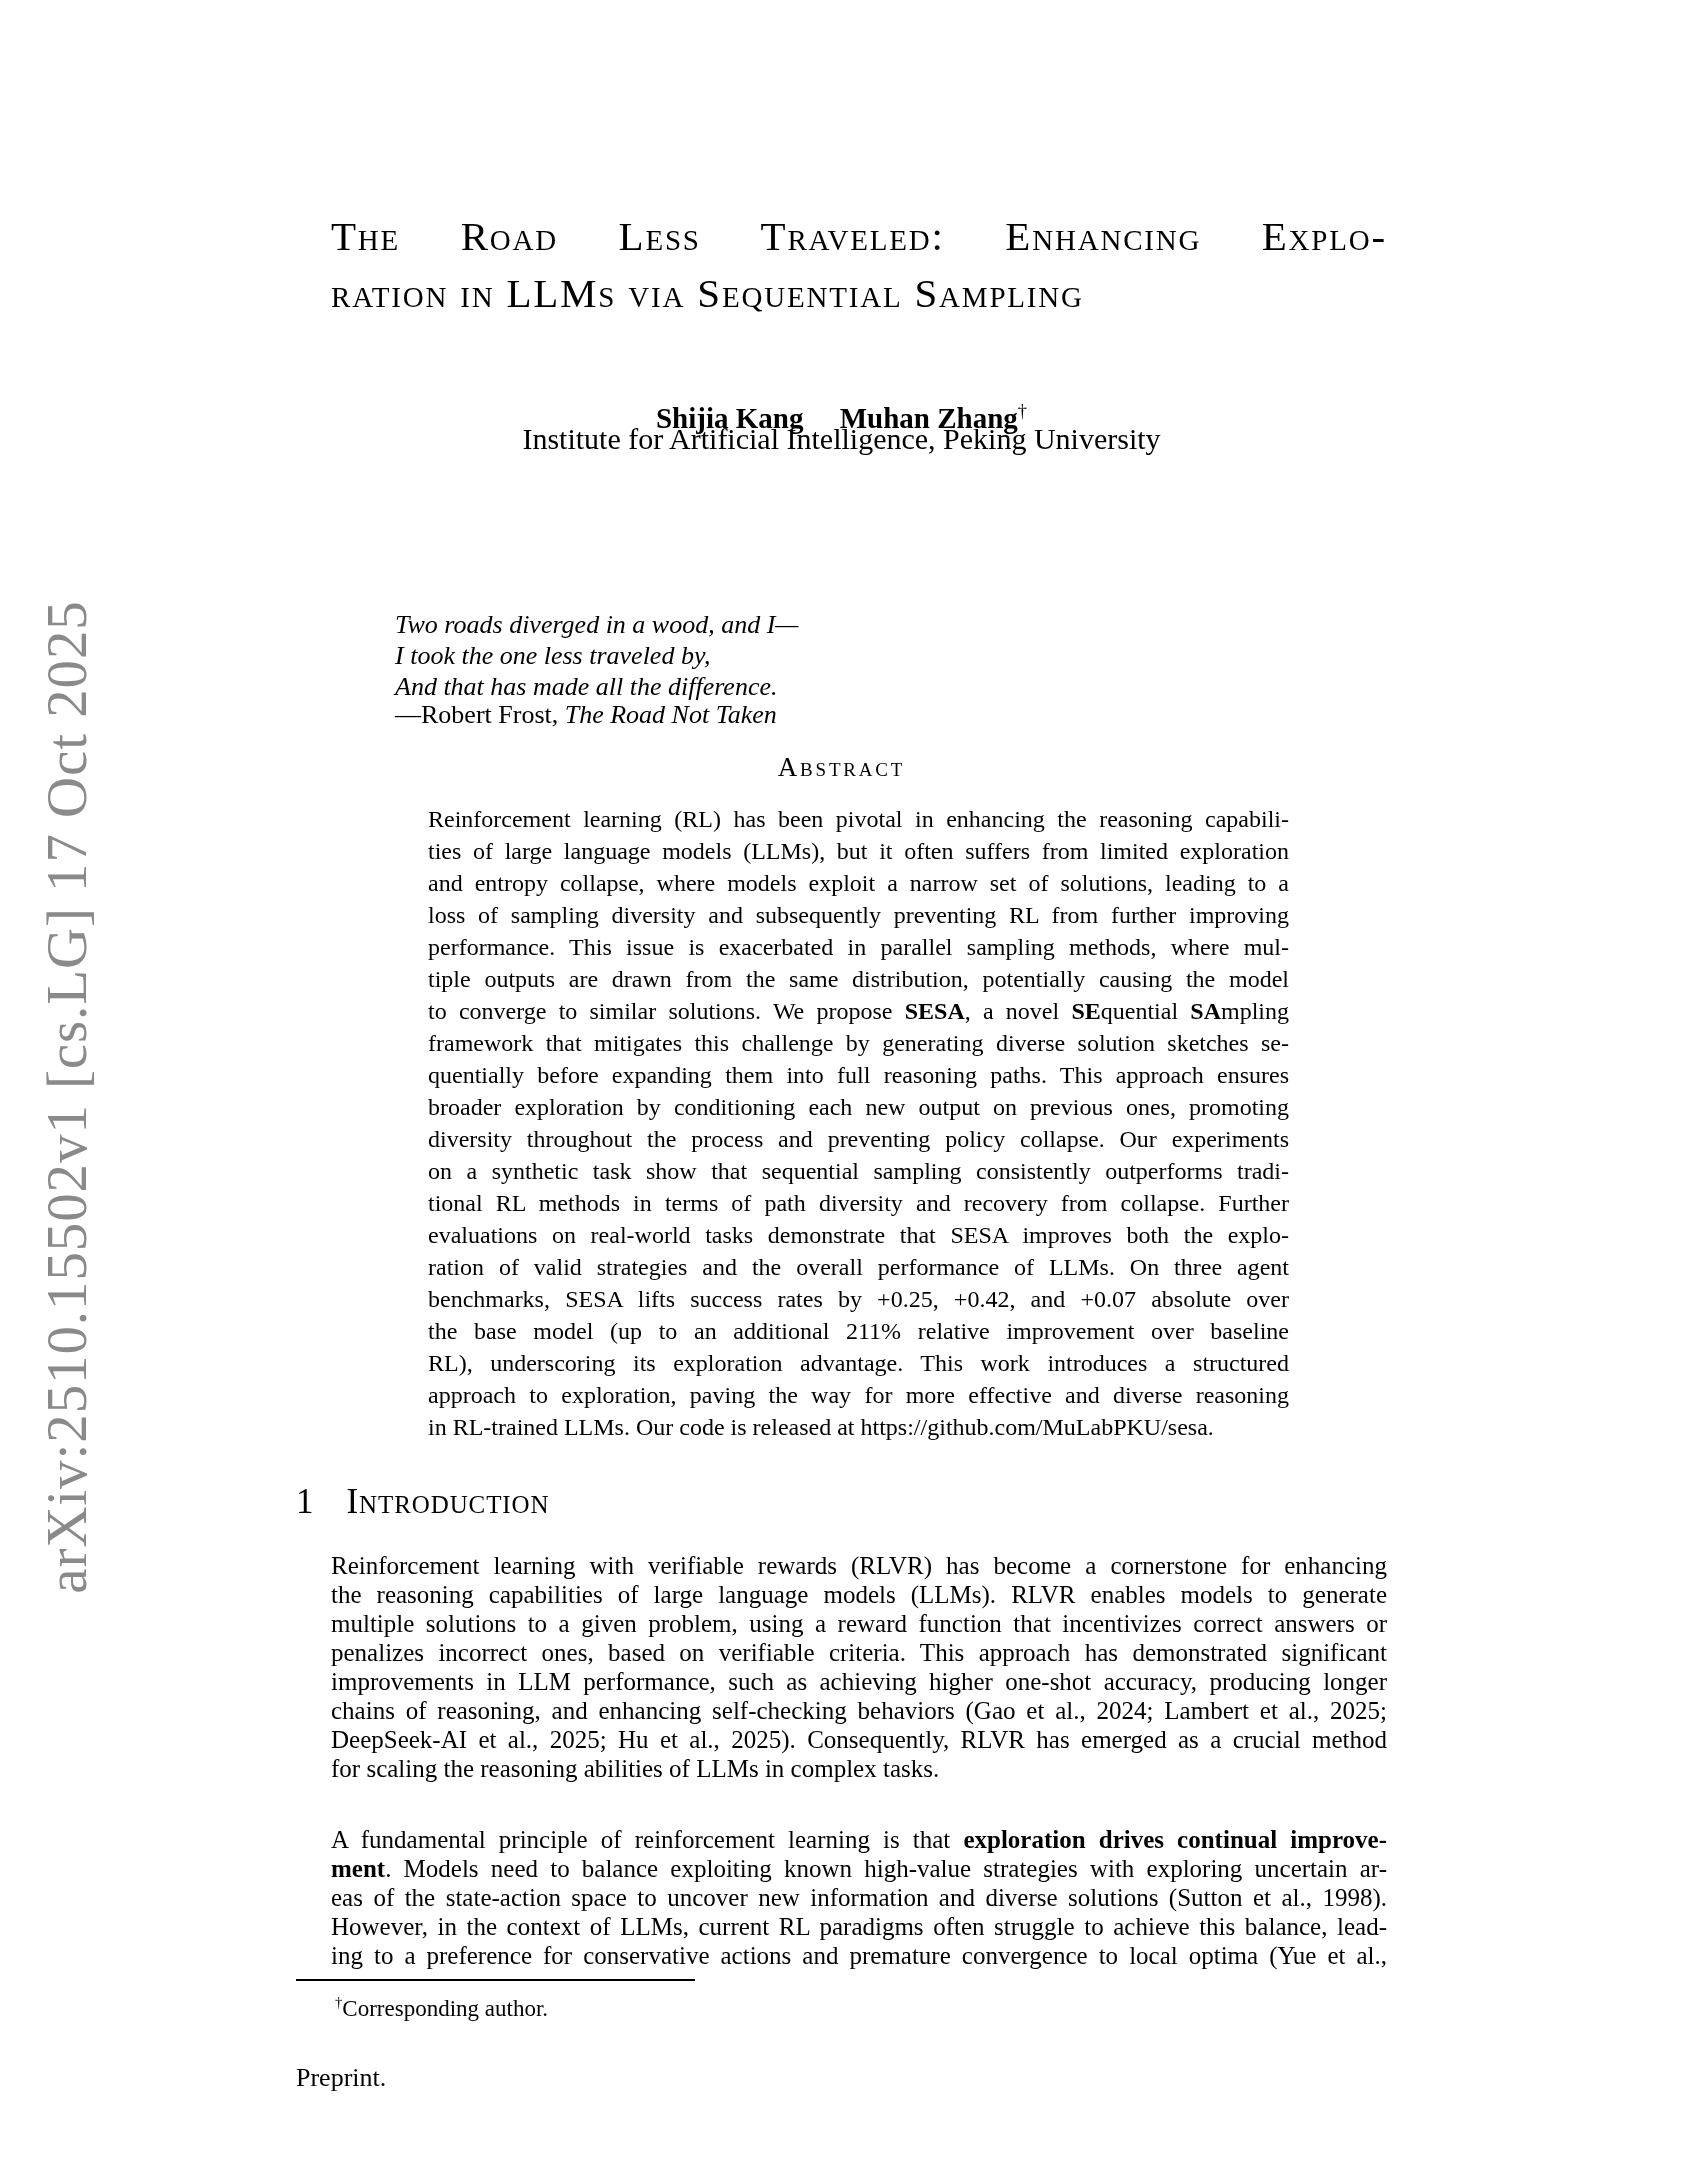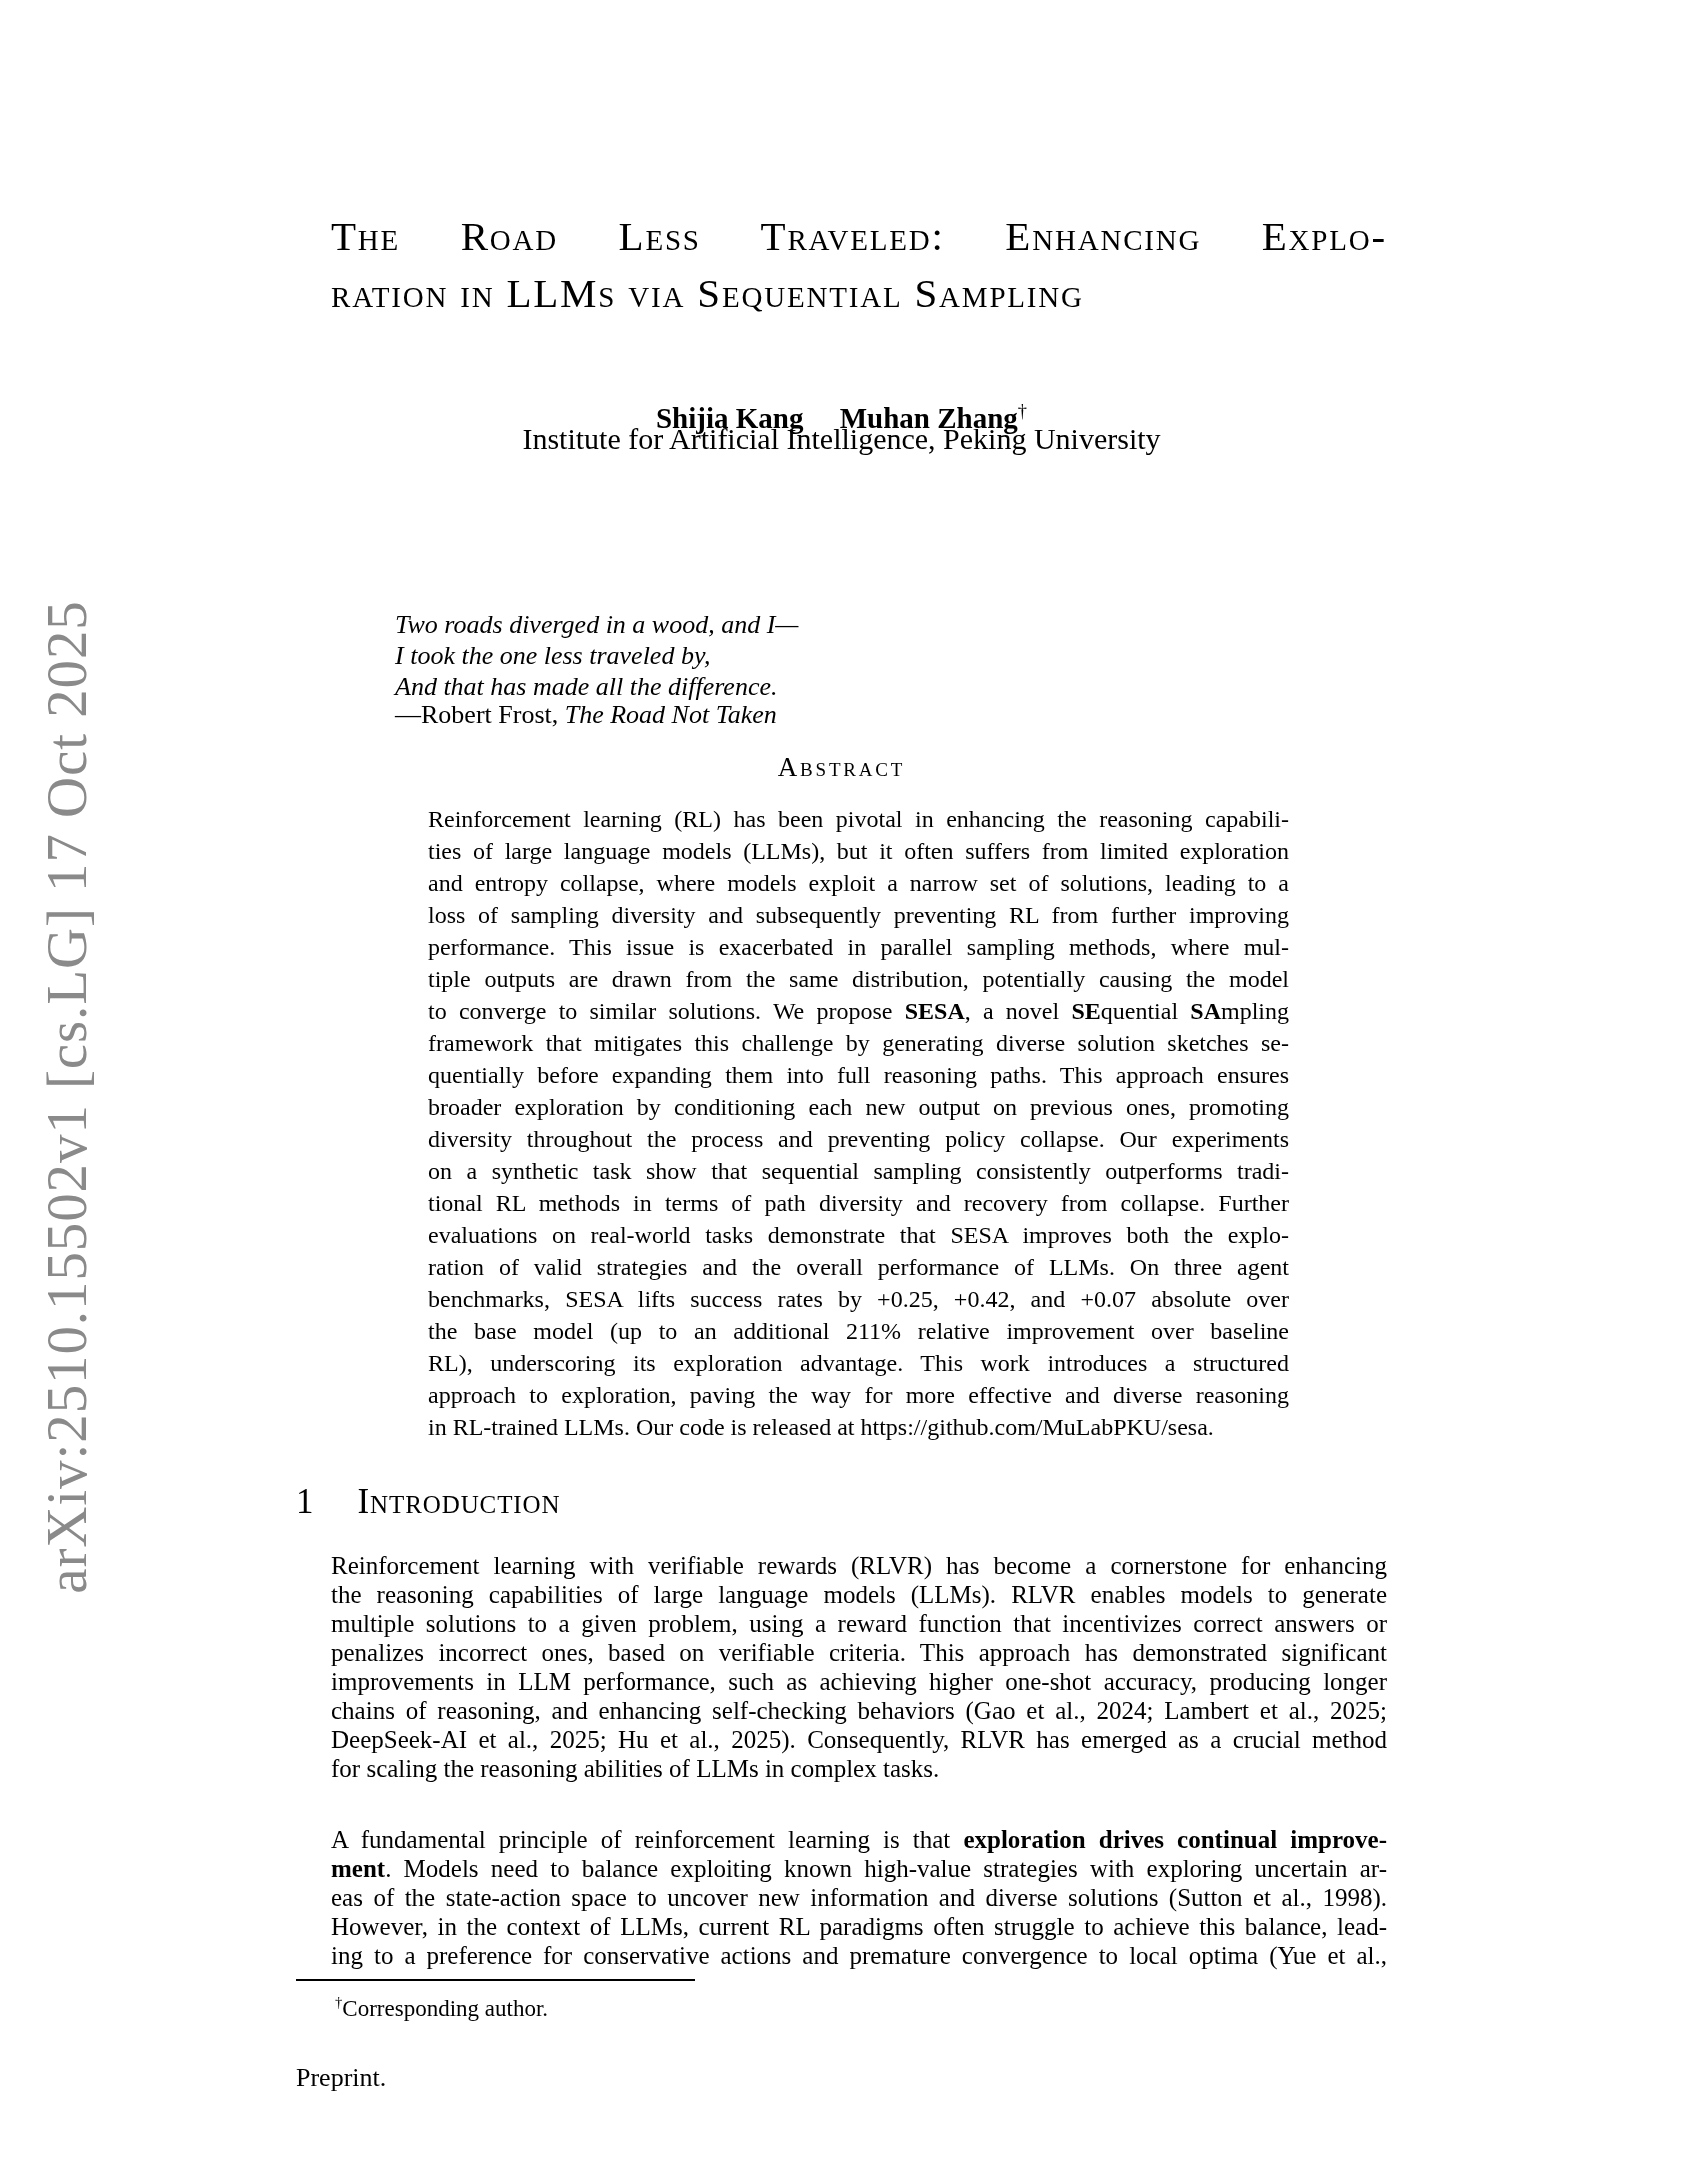--- a/index.html
+++ b/index.html
@@ -77,21 +77,21 @@
   .jlines > div:last-child { text-align-last: left; }
   .jlines.cont > div:last-child { text-align-last: justify; }
 
   
   .section-heading {
     left: 296px; top: 1482px; width: 1091px;
     font-size: 35px; line-height: 40px;
   }
   .section-heading .sec-title {
     font-variant: small-caps;
-    margin-left: 44px;
+    margin-left: 33px;
     letter-spacing: 0.9px;
   }
 
   
   .body-par {
     left: 296px; width: 1091px;
     font-size: 25px; line-height: 29px;
   }
   .par1 { top: 1551px; }
   .par2 { top: 1825px; }

